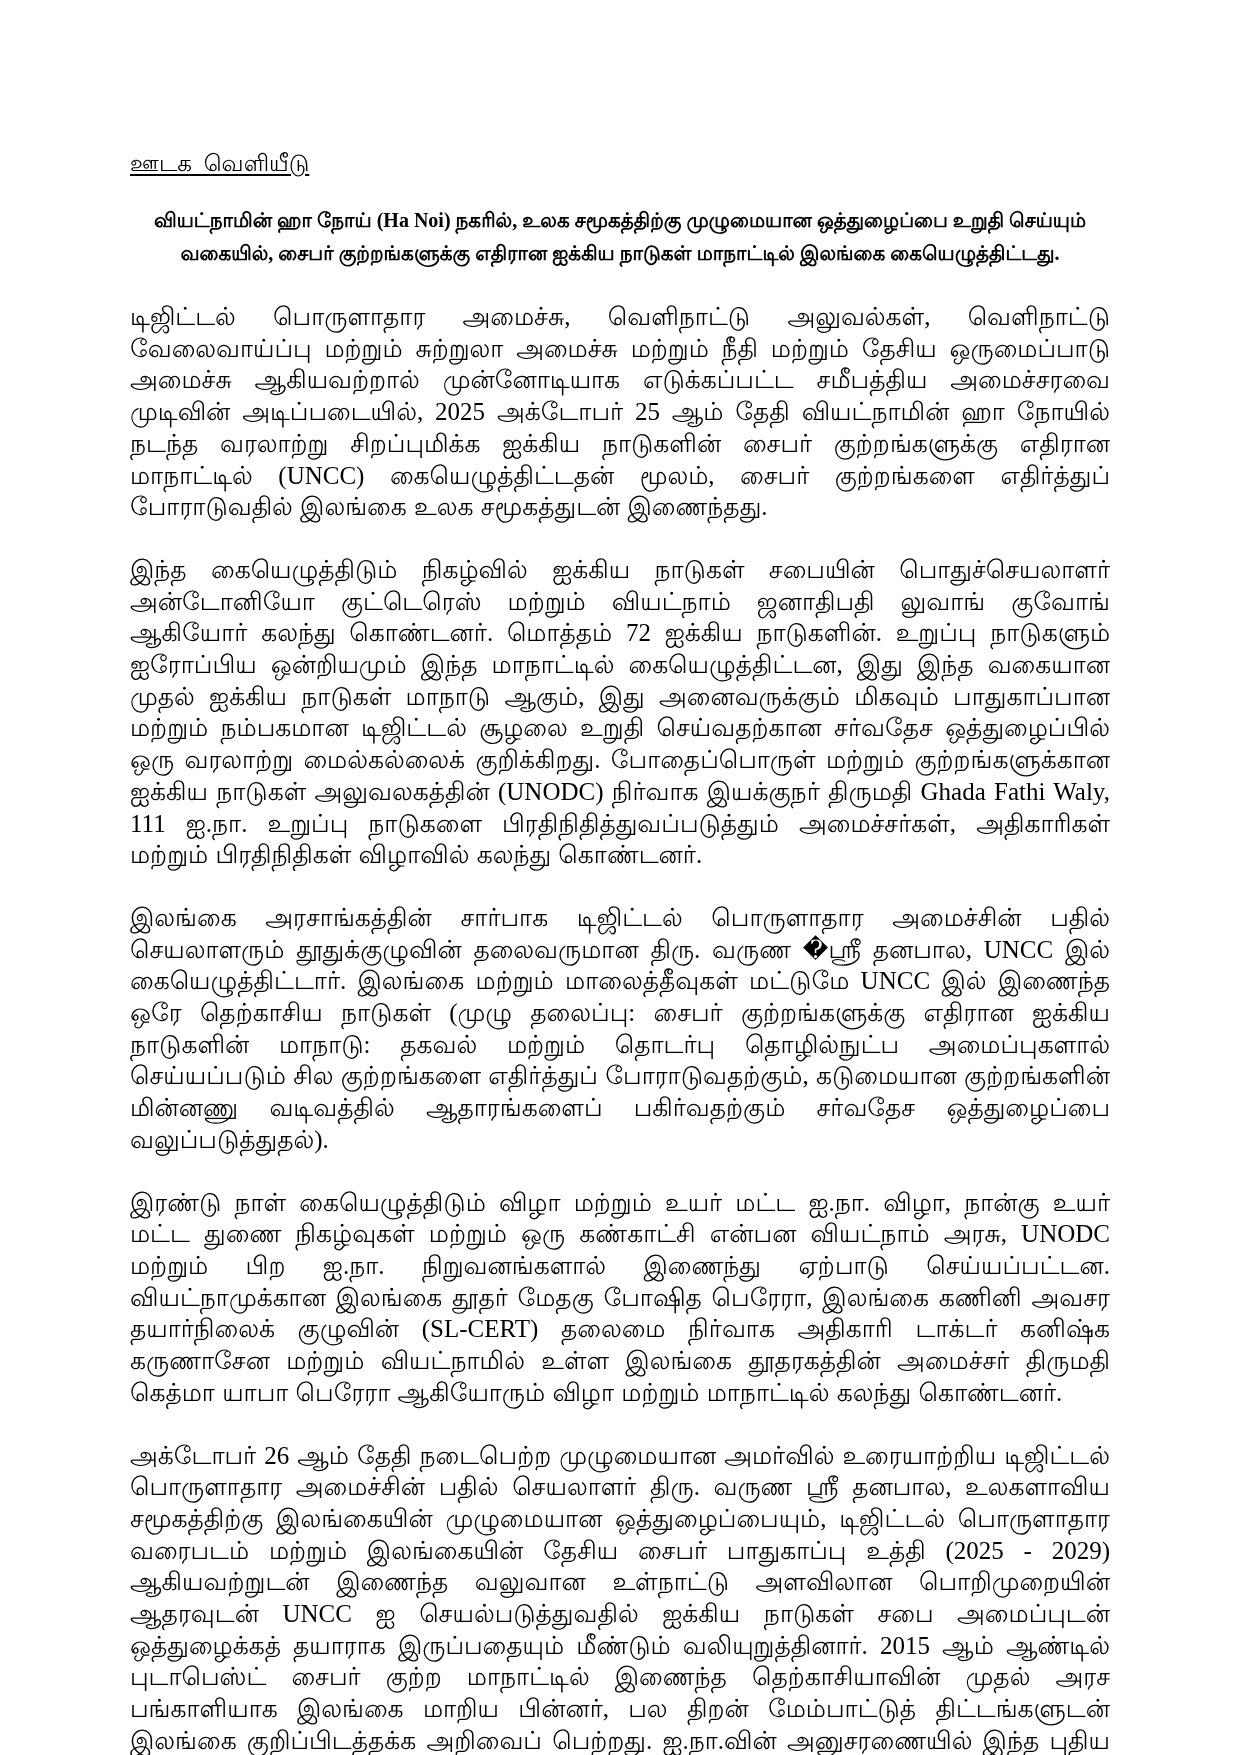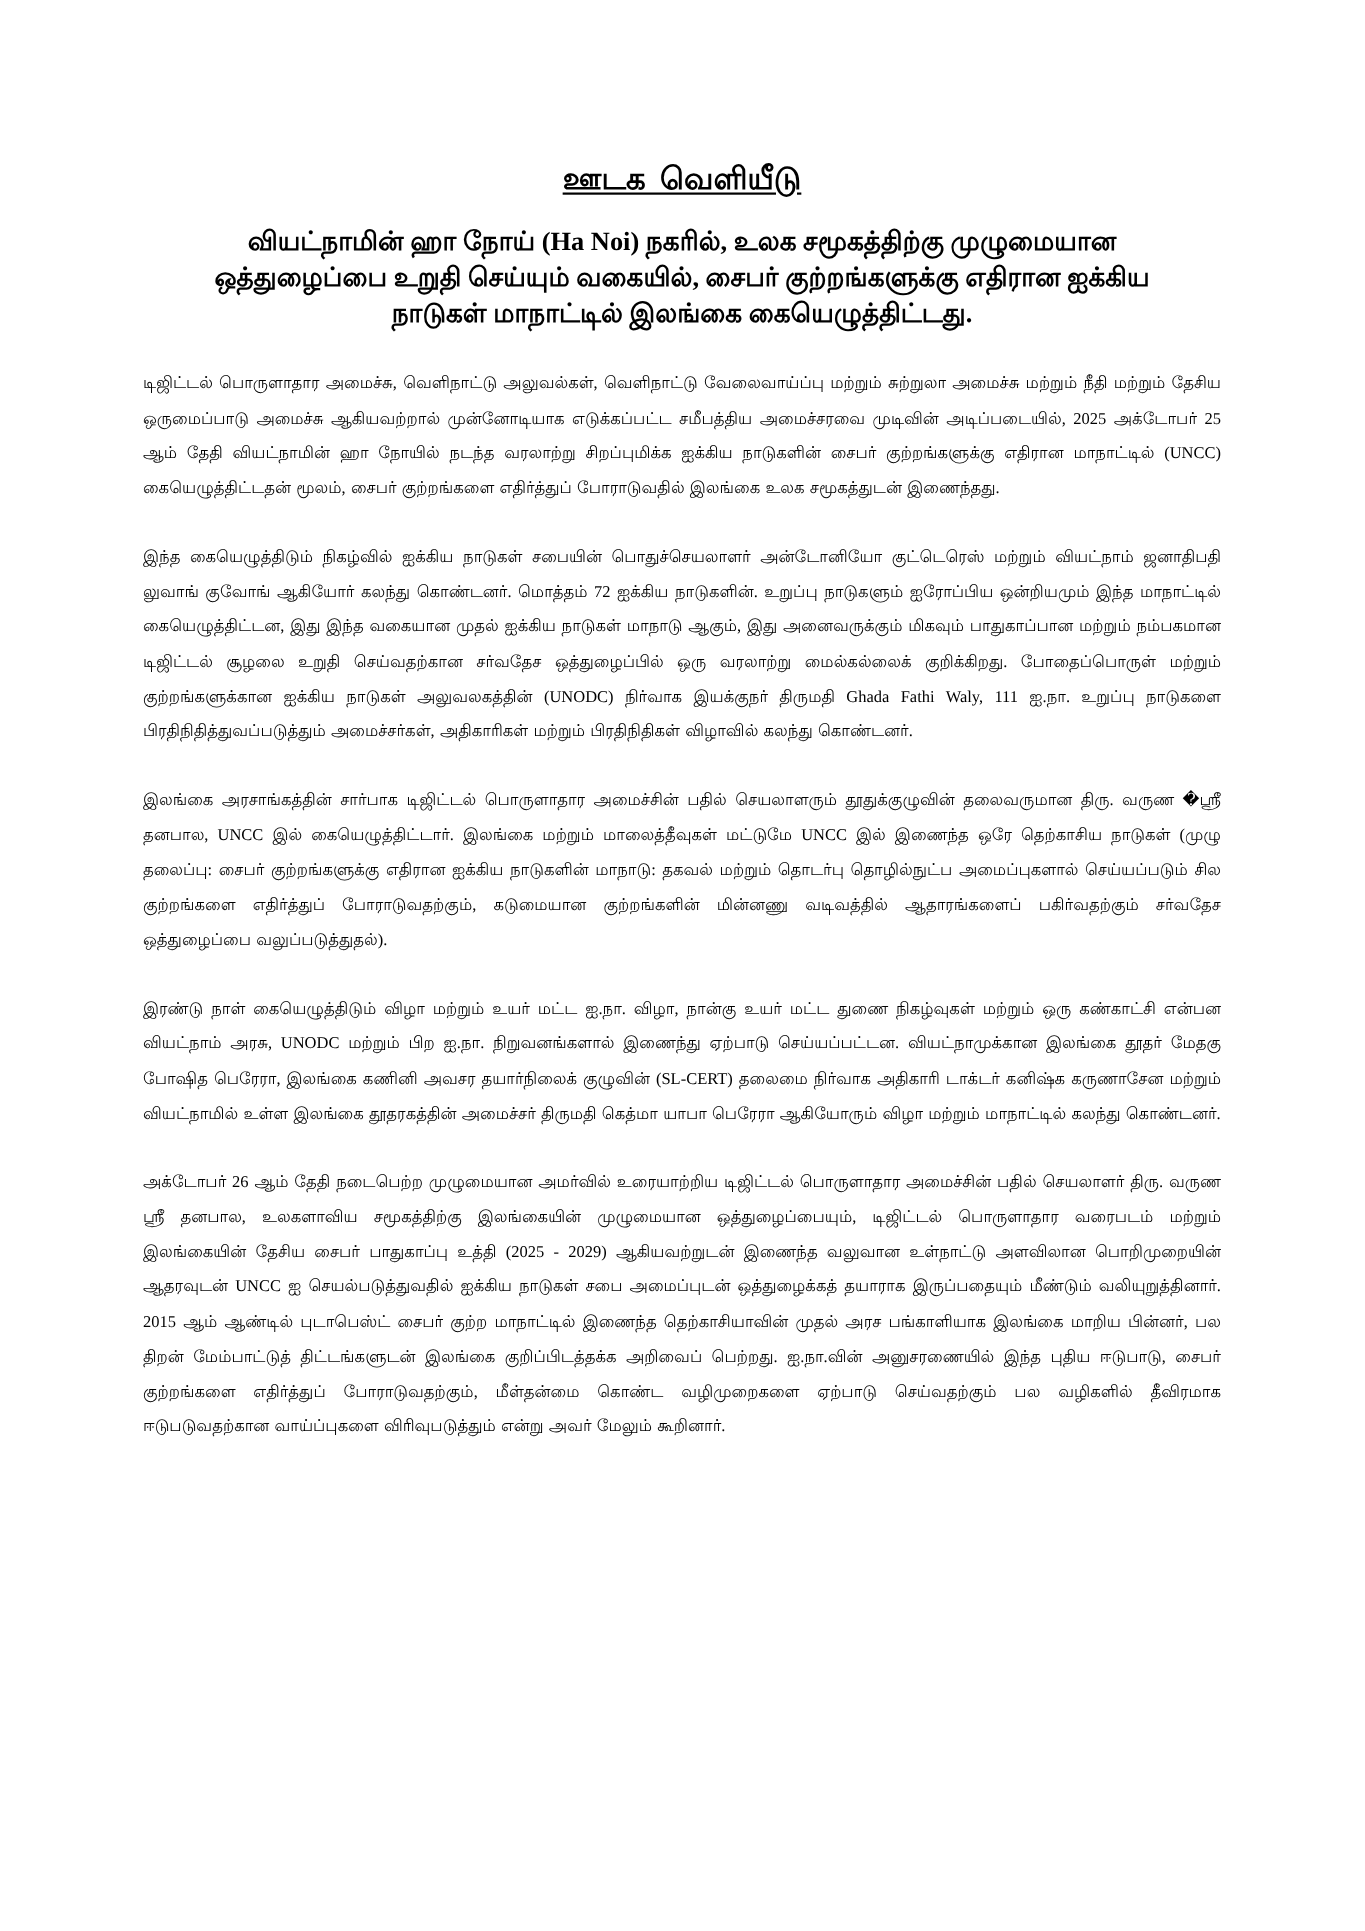--- a/index.html
+++ b/index.html
@@ -13,47 +13,46 @@
     height: 1755px;
     box-sizing: border-box;
     margin: 0 auto;
     padding: 150px 131px 60px 130px;
     background: #ffffff;
     color: #000000;
     font-family: "Liberation Serif", "DejaVu Serif", serif;
   }
   .doc-title {
     margin: 0;
-    text-align: center;
-    font-size: 28px;
-    font-weight: bold;
+    font-size: 23px;
+    font-weight: normal;
     line-height: 28px;
   }
   .doc-title .underlined {
     text-decoration: underline;
     text-underline-offset: 3px;
     word-spacing: 6px;
   }
   .doc-heading {
     margin: 26px auto 0 auto;
     max-width: 940px;
     text-align: center;
-    font-size: 24px;
+    font-size: 20px;
     font-weight: bold;
     line-height: 33px;
   }
   .doc-body {
     margin: 0;
     padding: 0;
   }
   .body-paragraph {
     margin: 31px 0 0 0;
     text-align: justify;
     text-justify: inter-word;
-    font-size: 15px;
+    font-size: 25px;
     line-height: 31.7px;
     word-spacing: 1px;
   }
 </style>
 </head>
 <body>
 
 <div class="page">
 
   <h1 class="doc-title"><span class="underlined">ஊடக வெளியீடு</span></h1>

